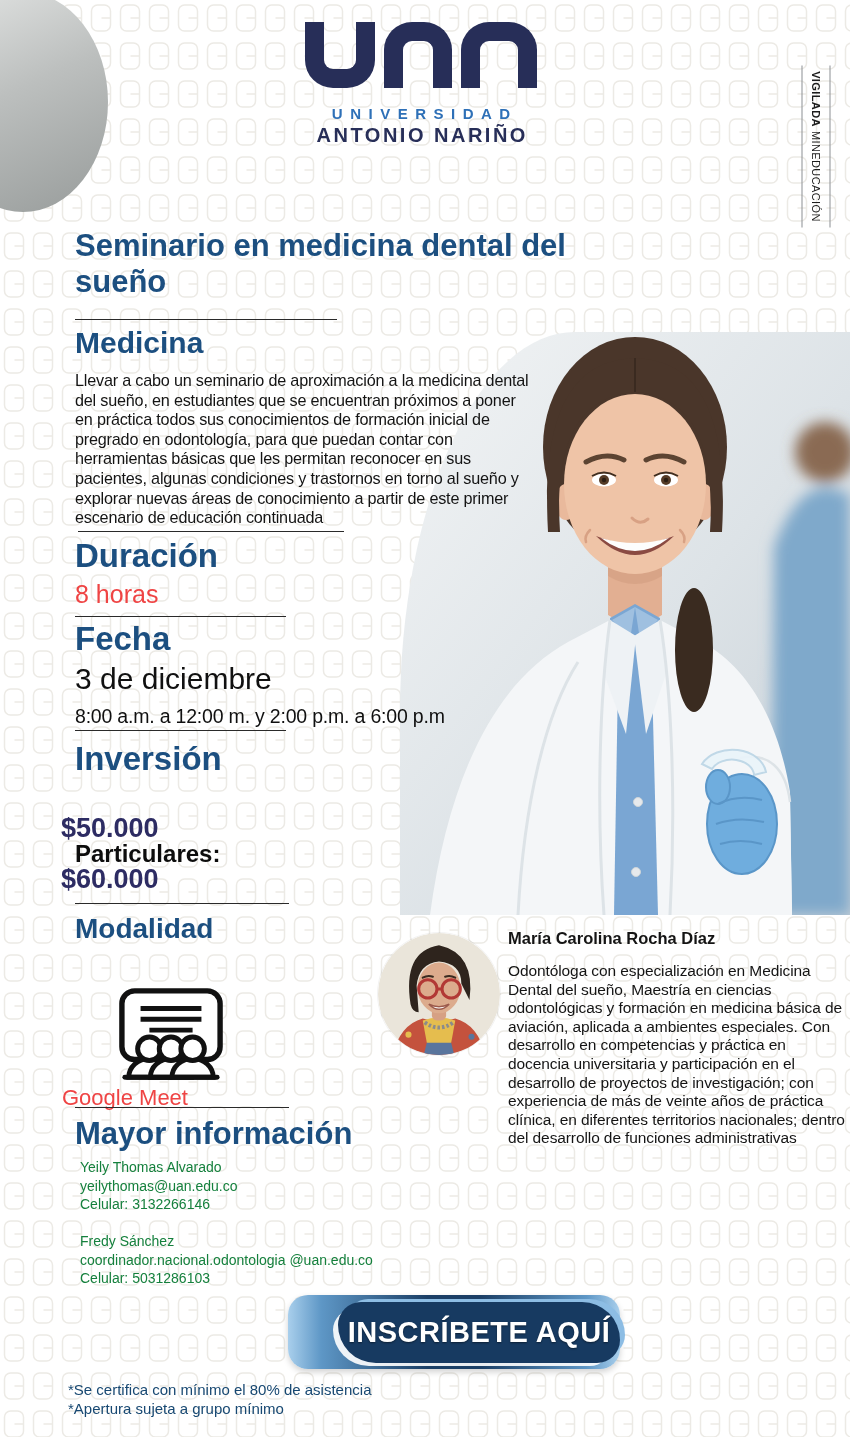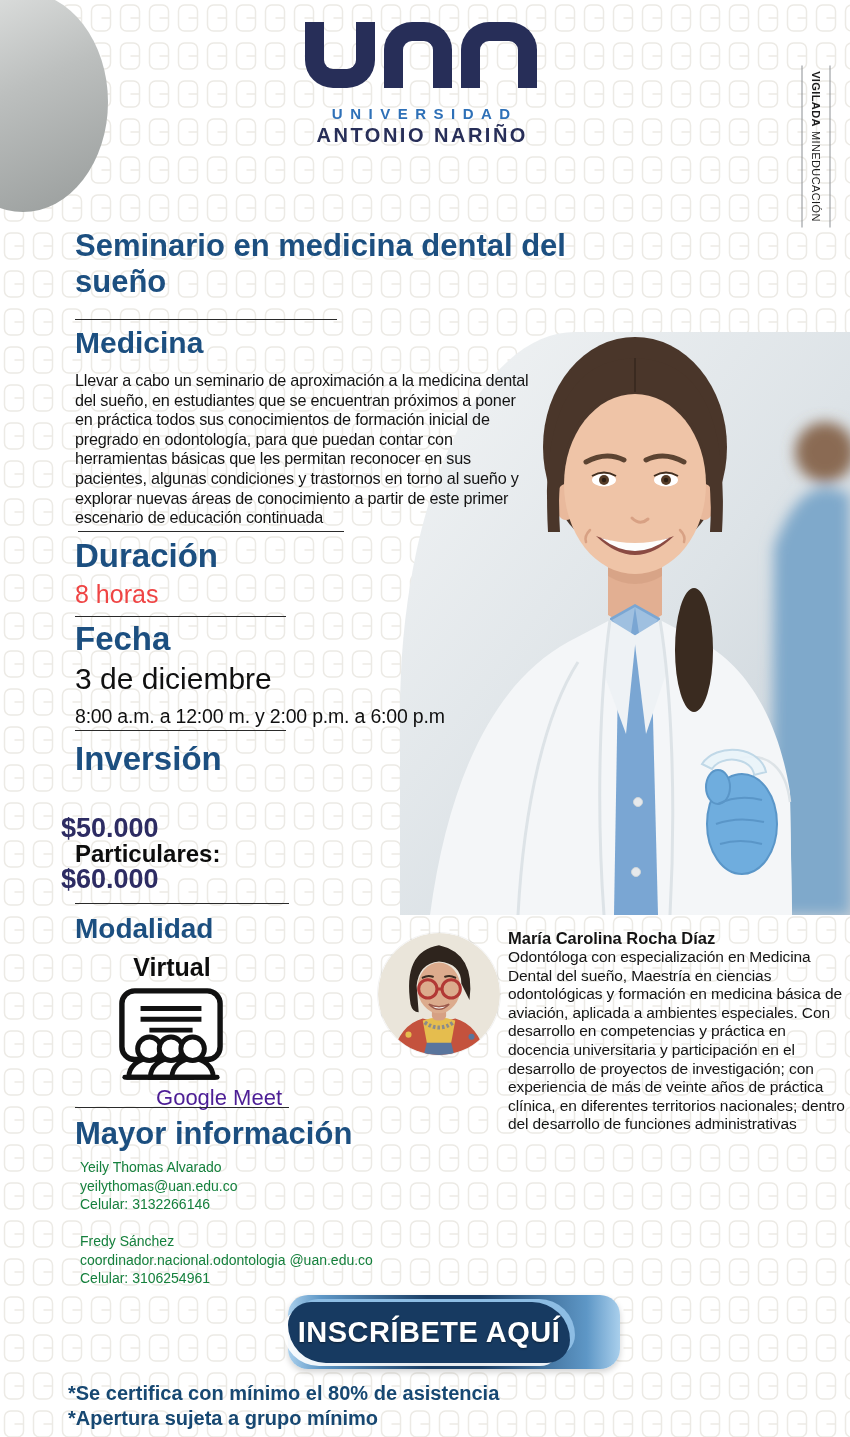--- a/index.html
+++ b/index.html
@@ -47,52 +47,52 @@
   #r4{left:75px;top:730px;width:211px}
   #invH{left:75px;top:740px;font-size:33px}
   .invlab{position:absolute;left:75px;font-size:24px;font-weight:bold;color:#0d0d0d;z-index:2;white-space:nowrap}
   .invprice{position:absolute;left:61px;font-size:27px;font-weight:bold;color:#2d2c63;z-index:2}
   #invL0{top:789px}#invP0{top:813px}#invL1{top:840px}#invP1{top:864px}
   #r5{left:75px;top:903px;width:214px}
   #modH{left:75px;top:913px;font-size:28px}
   #virt{position:absolute;left:72px;top:953px;width:200px;text-align:center;font-size:25px;
         font-weight:bold;color:#0d0d0d;z-index:2}
   #meetIcon{position:absolute;left:117px;top:987px;width:108px;height:98px;z-index:2}
-  #meetLbl{position:absolute;left:62px;top:1085px;width:220px;text-align:right;font-size:22px;color:#4c1d95;z-index:2}
+  #meetLbl{position:absolute;left:62px;top:1085px;width:220px;text-align:left;font-size:22px;color:#ef4444;z-index:2}
   #r6{left:75px;top:1107px;width:214px}
   #infoH{left:75px;top:1116px;font-size:31px}
   .contact{position:absolute;left:80px;font-size:14px;color:#15803d;z-index:2}
   .contact div{line-height:1.12;margin-bottom:3px}
   #c0{top:1160px}#c1{top:1234px}
 
   
   .photo{position:absolute;left:400px;top:332px;width:450px;height:583px;
          border-top-left-radius:175px 380px;overflow:hidden;z-index:1}
   .photo svg{display:block}
 
   
   .avatar{position:absolute;left:378px;top:933px;width:122px;height:122px;border-radius:50%;
           overflow:hidden;z-index:2;box-shadow:0 0 0 1px rgba(0,0,0,.05)}
   .bio{position:absolute;left:508px;top:929px;width:340px;z-index:2}
-  .bio .name{font-weight:bold;font-size:16.5px;margin-bottom:0}
+  .bio .name{font-weight:bold;font-size:16.5px;margin-bottom:14px}
   .bio .text{font-size:15.5px;line-height:1.2;letter-spacing:-.1px}
 
   
   .cta-outer{position:absolute;left:288px;top:1295px;width:332px;height:74px;border-radius:20px;
      background:linear-gradient(90deg,#a9cfec 0%,#5e97c6 10%,#1b3f66 42%,#1b3f66 58%,#5e97c6 90%,#a9cfec 100%);
-     display:flex;align-items:center;justify-content:flex-start;cursor:pointer;z-index:3;
+     display:flex;align-items:center;justify-content:flex-end;cursor:pointer;z-index:3;
      box-shadow:0 3px 6px rgba(0,0,0,.18)}
   .cta-inner{width:calc(100% - 50px);height:calc(100% - 13px);background:#173a61;
      border-radius:28px 46px 28px 46px;display:flex;align-items:center;justify-content:center;
      box-shadow:-7px 5px 0 -2px rgba(255,255,255,.9), 7px -5px 0 -2px #8dbde4}
   .cta-inner span{color:#fff;font-size:29px;font-weight:bold;letter-spacing:.5px;
      text-shadow:0 1px 2px rgba(0,0,0,.45)}
 
-  .foot{position:absolute;left:68px;top:1381px;font-weight:bold;color:#174872;
-        font-size:20px;line-height:1.26;z-index:2}
+  .foot{position:absolute;left:68px;top:1381px;font-weight:normal;color:#174872;
+        font-size:15px;line-height:1.26;z-index:2}
 </style>
 </head>
 <body>
 
 <div class="page">
 
   <svg class="bgpattern" width="850" height="1437">
     <defs>
       <pattern id="mea" width="29" height="38" patternUnits="userSpaceOnUse">
         <g fill="none" stroke="#ecc" style="stroke:#eceae5" stroke-width="1.5">
@@ -137,21 +137,20 @@
   <div id="sched">8:00 a.m. a 12:00 m. y 2:00 p.m. a 6:00 p.m</div>
   <div class="rule" id="r4"></div>
 
   <div class="h2" id="invH">Inversión</div>
   <div class="invprice" id="invP0">$50.000</div>
   <div class="invlab" id="invL1">Particulares:</div>
   <div class="invprice" id="invP1">$60.000</div>
   <div class="rule" id="r5"></div>
 
   <div class="h2" id="modH">Modalidad</div>
-  <div id="virt">Virtual</div>
   <svg id="meetIcon" viewBox="0 0 110 98">
     <rect x="5" y="3" width="100" height="70" rx="13" fill="#fff" stroke="#111" stroke-width="5.5"></rect>
     <line x1="24" y1="21" x2="86" y2="21" stroke="#111" stroke-width="5"></line>
     <line x1="24" y1="32" x2="86" y2="32" stroke="#111" stroke-width="5"></line>
     <line x1="33" y1="43" x2="77" y2="43" stroke="#111" stroke-width="5"></line>
     <g fill="#fff" stroke="#111" stroke-width="5">
       <path d="M12,91 a21,19 0 0 1 42,0 Z"></path>
       <path d="M34,91 a21,19 0 0 1 42,0 Z"></path>
       <path d="M56,91 a21,19 0 0 1 42,0 Z"></path>
       <circle cx="33" cy="62" r="12"></circle>
@@ -165,21 +164,21 @@
 
   <div class="h2" id="infoH">Mayor información</div>
   <div class="contact" id="c0">
     <div>Yeily Thomas Alvarado</div>
     <div>yeilythomas@uan.edu.co</div>
     <div>Celular: 3132266146</div>
   </div>
   <div class="contact" id="c1">
     <div>Fredy Sánchez</div>
     <div>coordinador.nacional.odontologia @uan.edu.co</div>
-    <div>Celular: 3106254961</div>
+    <div>Celular: 5031286103</div>
   </div>
 
   <div class="photo">
     <svg width="450" height="583" viewBox="0 0 450 583">
       <defs>
         <linearGradient id="bgG" x1="0" y1="0" x2="1" y2="1">
           <stop offset="0" stop-color="#f2f4f5"></stop>
           <stop offset="0.55" stop-color="#dde3e7"></stop>
           <stop offset="1" stop-color="#c6cfd6"></stop>
         </linearGradient>

